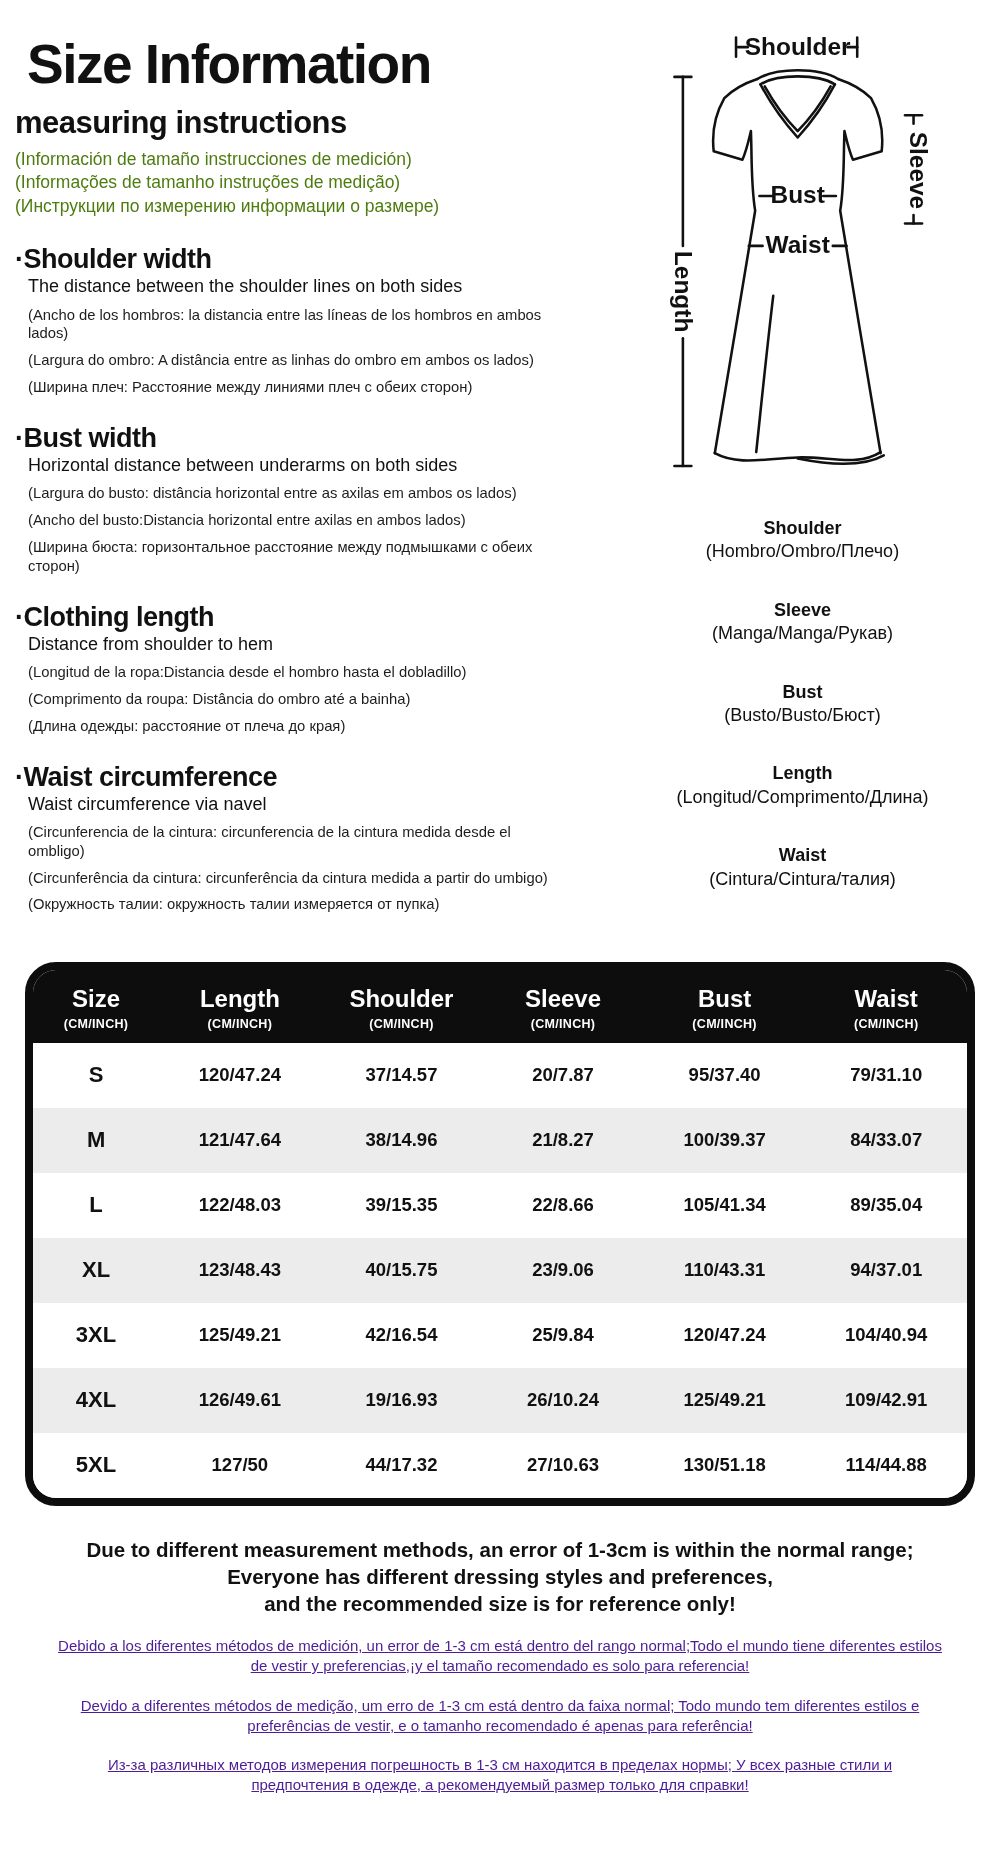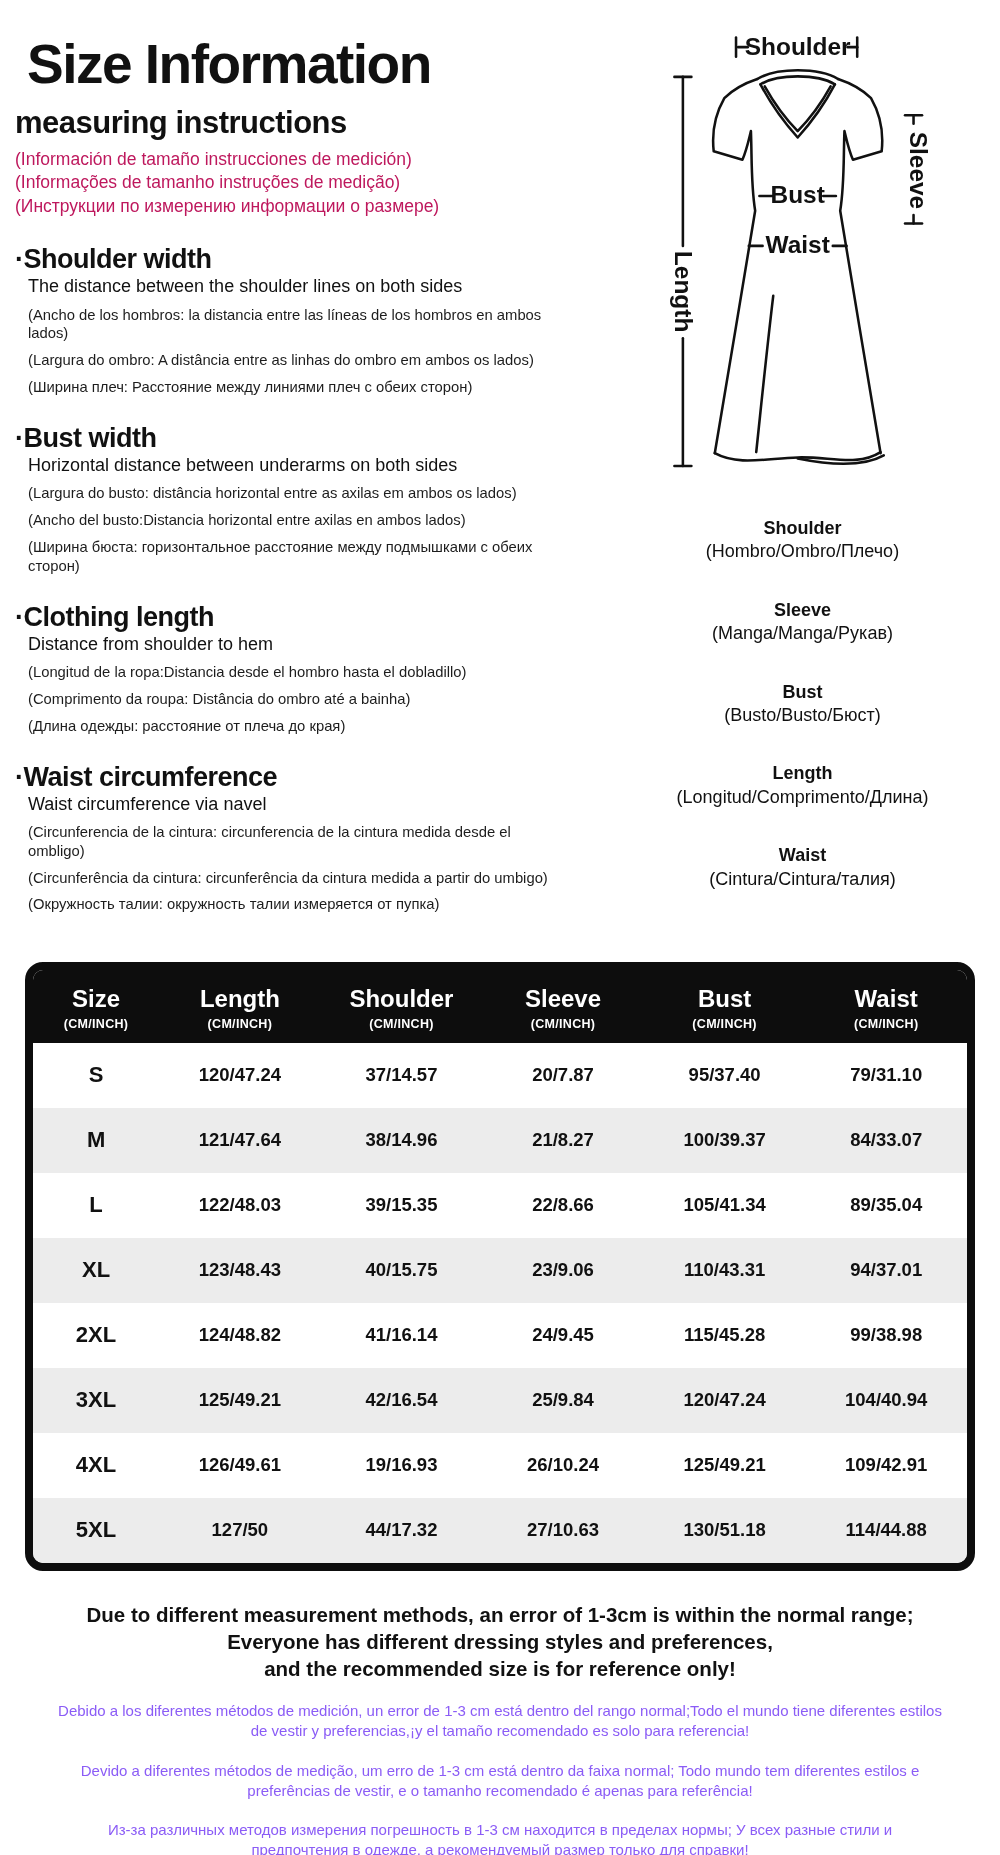--- a/index.html
+++ b/index.html
@@ -7,57 +7,57 @@
     width:1000px; min-height:1855px; margin:0 auto; background:#fff;
     color:#111; font-family:"Liberation Sans","DejaVu Sans",sans-serif;
     box-sizing:border-box; overflow:hidden;
   }
   .top { display:flex; }
   .left-col { width:605px; box-sizing:border-box; padding:24px 0 0 15px; }
   .right-col { width:395px; box-sizing:border-box; padding-top:28px; display:flex; flex-direction:column; align-items:center; }
 
   .title { font-size:55px; font-weight:800; letter-spacing:-1.5px; line-height:1.04; margin:12px; }
   .subtitle { font-size:31px; font-weight:800; letter-spacing:-0.5px; margin:2px 0 7px 0; }
-  .subtitle-trans { font-size:17.5px; line-height:1.33; color:#be185d; }
+  .subtitle-trans { font-size:17.5px; line-height:1.33; color:#4d7c0f; }
 
   .section { margin-top:26px; }
   .section-heading { font-size:27px; font-weight:800; letter-spacing:-0.5px; margin:0; line-height:1.15; }
   .section-desc { font-size:18px; margin:1px 0 6px 13px; line-height:1.2; }
   .section-trans { font-size:14.8px; margin:8px 0 0 13px; line-height:1.27; color:#1d1d1d; max-width:535px; }
 
   .diagram-svg text { font-family:"Liberation Sans","DejaVu Sans",sans-serif; font-weight:600; fill:#111; }
   .measure-labels { margin-top:16px; text-align:center; }
   .measure-group { margin-bottom:35px; }
   .measure-name { font-size:18px; font-weight:800; line-height:1.3; }
   .measure-trans { font-size:18px; line-height:1.3; }
 
   .size-table {
     margin:36px 25px 0 25px;
-    border:8px solid #0d0d0d; border-radius:18px;
+    border:8px solid #0d0d0d; border-radius:31px;
     overflow:hidden; background:#fff;
   }
   .t-header {
     background:#0d0d0d; color:#fff;
     display:grid; grid-template-columns:13.5% 17.3% 17.3% 17.3% 17.3% 17.3%;
     padding:15px 0 12px 0;
   }
   .t-header .t-hcell { text-align:center; }
   .t-col-label { font-size:24px; font-weight:800; display:block; }
   .t-col-unit { font-size:12.5px; font-weight:700; display:block; margin-top:4px; letter-spacing:0.3px; }
   .t-row {
     display:grid; grid-template-columns:13.5% 17.3% 17.3% 17.3% 17.3% 17.3%;
     height:65px; align-items:center; background:#fff;
   }
   .t-row:nth-child(even) { background:#ececec; }
   .t-cell { text-align:center; font-size:18.5px; font-weight:700; }
   .t-cell.t-size { font-size:22px; font-weight:800; }
 
   .footer { margin-top:30px; text-align:center; }
   .footer-bold { font-size:20.5px; font-weight:800; line-height:1.32; }
-  .footer-note { font-size:15px; line-height:1.35; margin:19px auto 0 auto; max-width:885px; color:#8b5cf6; }
+  .footer-note { font-size:15px; line-height:1.35; margin:19px auto 0 auto; max-width:885px; color:#4c1d95;text-decoration:underline; }
 </style>
 </head>
 <body>
 
 <div class="page">
 
   <div class="top">
 
     <div class="left-col">
       <h1 class="title">Size Information</h1>
@@ -230,28 +230,20 @@
       </div>
       <div class="t-row">
         <div class="t-cell t-size">XL</div>
         <div class="t-cell">123/48.43</div>
         <div class="t-cell">40/15.75</div>
         <div class="t-cell">23/9.06</div>
         <div class="t-cell">110/43.31</div>
         <div class="t-cell">94/37.01</div>
       </div>
       <div class="t-row">
-        <div class="t-cell t-size">2XL</div>
-        <div class="t-cell">124/48.82</div>
-        <div class="t-cell">41/16.14</div>
-        <div class="t-cell">24/9.45</div>
-        <div class="t-cell">115/45.28</div>
-        <div class="t-cell">99/38.98</div>
-      </div>
-      <div class="t-row">
         <div class="t-cell t-size">3XL</div>
         <div class="t-cell">125/49.21</div>
         <div class="t-cell">42/16.54</div>
         <div class="t-cell">25/9.84</div>
         <div class="t-cell">120/47.24</div>
         <div class="t-cell">104/40.94</div>
       </div>
       <div class="t-row">
         <div class="t-cell t-size">4XL</div>
         <div class="t-cell">126/49.61</div>

